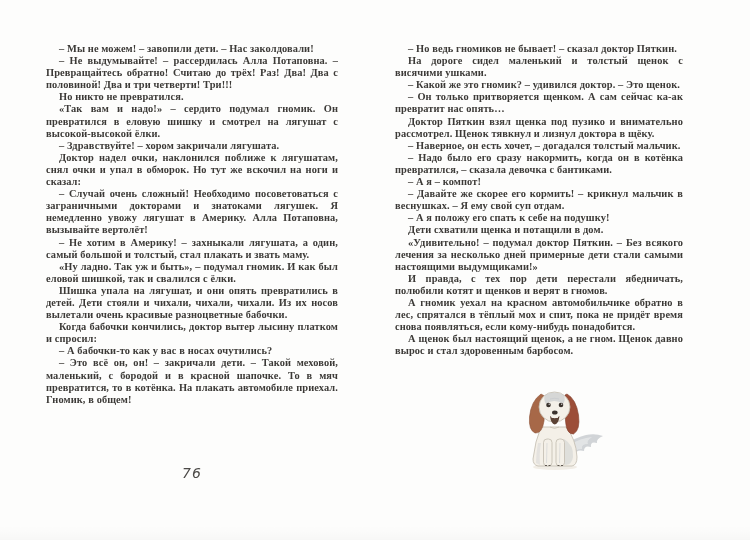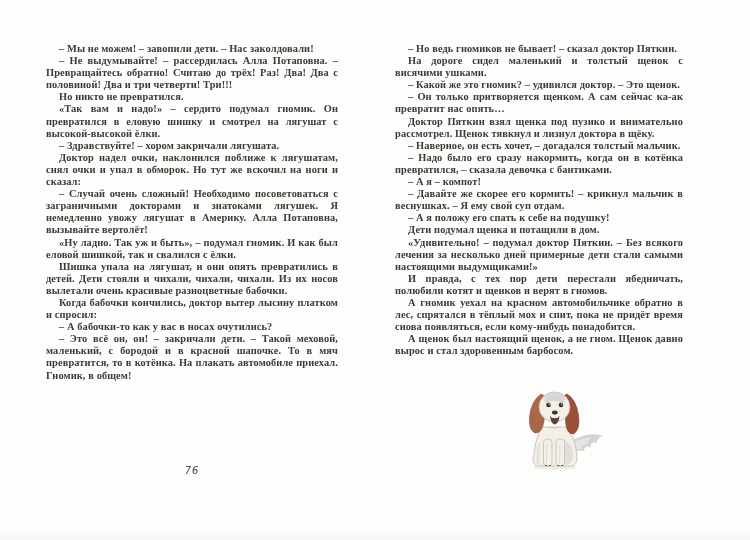--- a/index.html
+++ b/index.html
@@ -22,21 +22,21 @@
     text-align:justify;
     font-size:10.4px;line-height:12.1px;
     letter-spacing:0.1px;
   }
   .col-left{left:46px;width:292px;}
   .col-right{left:382px;width:288px;margin-left:13px;}
   .col p{margin:0;text-indent:13px;hyphens:none;font-weight:bold;}
   .folio{
     position:absolute;top:465px;left:46px;width:292px;
     text-align:center;font-family:"DejaVu Sans",sans-serif;
-    font-style:italic;font-size:10px;color:#4c4a47;letter-spacing:1px;
+    font-style:italic;font-size:14px;color:#4c4a47;letter-spacing:1px;
   }
   .illustration{
     position:absolute;left:500px;top:383px;width:112px;height:92px;
   }
   .illustration svg{width:100%;height:100%;display:block;}
 </style>
 </head>
 <body>
 
 <div class="spread">
@@ -52,20 +52,21 @@
 
       <p>«Так вам и надо!» – сердито подумал гномик. Он превратился в еловую шишку и смотрел на лягушат с высокой-высокой ёлки.</p>
 
 
       <p>– Здравствуйте! – хором закричали лягушата.</p>
 
       <p>Доктор надел очки, наклонился поближе к лягушатам, снял очки и упал в обморок. Но тут же вскочил на ноги и сказал:</p>
 
       <p>– Случай очень сложный! Необходимо посоветоваться с заграничными докторами и знатоками лягушек. Я немедленно увожу лягушат в Америку. Алла Потаповна, вызывайте вертолёт!</p>
 
+      <p>– Не хотим в Америку! – захныкали лягушата, а один, самый большой и толстый, стал плакать и звать маму.</p>
 
       <p>«Ну ладно. Так уж и быть», – подумал гномик. И как был еловой шишкой, так и свалился с ёлки.</p>
 
       <p>Шишка упала на лягушат, и они опять превратились в детей. Дети стояли и чихали, чихали, чихали. Из их носов вылетали очень красивые разноцветные бабочки.</p>
 
       <p>Когда бабочки кончились, доктор вытер лысину платком и спросил:</p>
 
       <p>– А бабочки-то как у вас в носах очутились?</p>
 
       <p>– Это всё он, он! – закричали дети. – Такой меховой, маленький, с бородой и в красной шапочке. То в мяч превратится, то в котёнка. На плакать автомобиле приехал. Гномик, в общем!</p>
@@ -89,21 +90,21 @@
       <p>– Наверное, он есть хочет, – догадался толстый мальчик.</p>
 
       <p>– Надо было его сразу накормить, когда он в котёнка превратился, – сказала девочка с бантиками.</p>
 
       <p>– А я – компот!</p>
 
       <p>– Давайте же скорее его кормить! – крикнул мальчик в веснушках. – Я ему свой суп отдам.</p>
 
       <p>– А я положу его спать к себе на подушку!</p>
 
-      <p>Дети подумал щенка и потащили в дом.</p>
+      <p>Дети схватили щенка и потащили в дом.</p>
 
       <p>«Удивительно! – подумал доктор Пяткин. – Без всякого лечения за несколько дней примерные дети стали самыми настоящими выдумщиками!»</p>
 
       <p>И правда, с тех пор дети перестали ябедничать, полюбили котят и щенков и верят в гномов.</p>
 
       <p>А гномик уехал на красном автомобильчике обратно в лес, спрятался в тёплый мох и спит, пока не придёт время снова появляться, если кому-нибудь понадобится.</p>
 
       <p>А щенок был настоящий щенок, а не гном. Щенок давно вырос и стал здоровенным барбосом.</p>
     </div>
 

